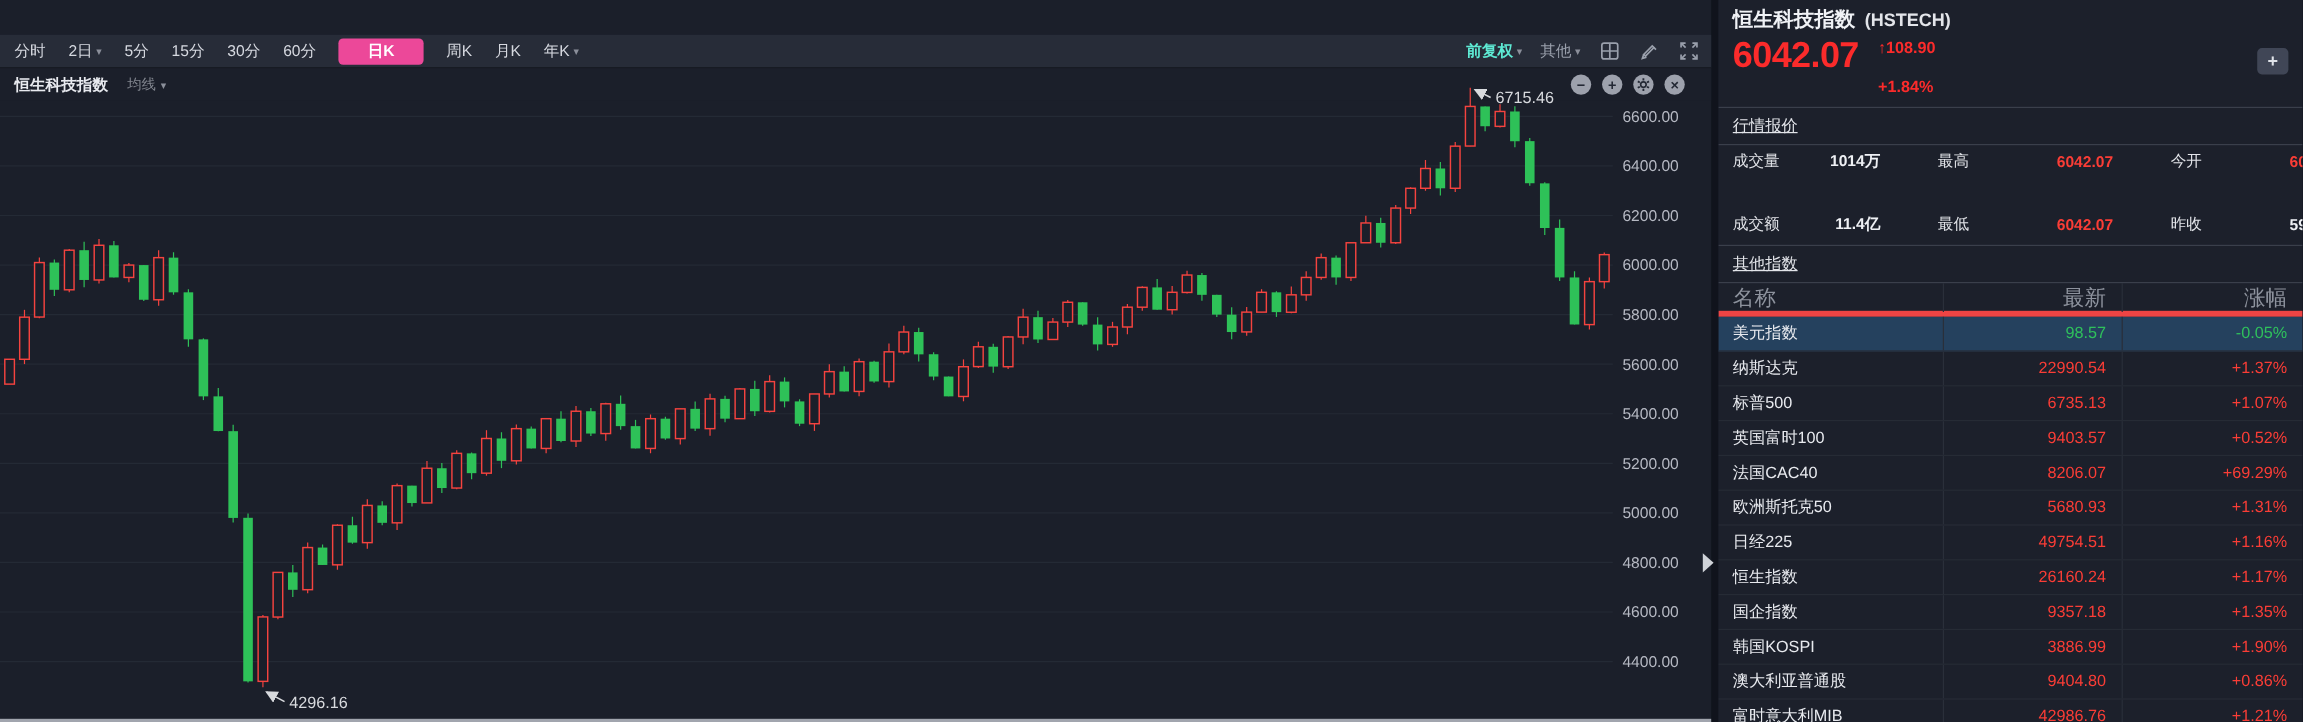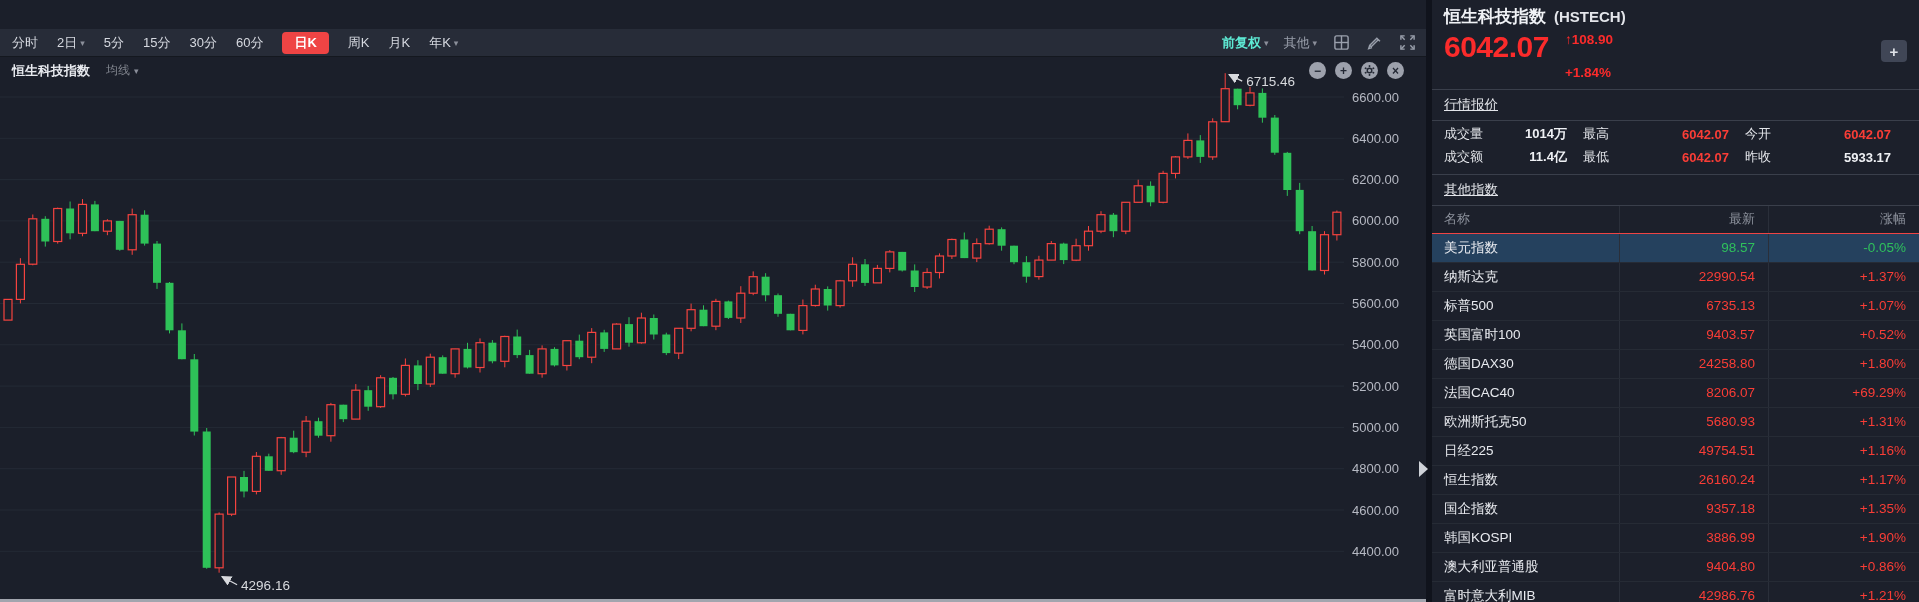--- a/index.html
+++ b/index.html
@@ -5,21 +5,21 @@
   * { margin:0; padding:0; box-sizing:border-box; }
   html,body { background:#10131c; }
   body { font-family:"Liberation Sans","DejaVu Sans",sans-serif; }
   .app { position:relative; width:1919px; height:602px; display:flex; background:#161a23; overflow:hidden; }
 
   
   .chart-region { position:relative; width:1426px; height:602px; background:#1b1f2a; flex:0 0 auto; }
   .toolbar { height:28px; background:#272c38; display:flex; align-items:center; padding:0 10px 0 12px; border-bottom:1px solid #14181f;margin-top:29px; }
   .tb-left { display:flex; align-items:center; gap:19px; }
   .tb-item { color:#d6d9e0; font-size:13px; display:flex; align-items:center; gap:3px; white-space:nowrap; cursor:default; }
-  .tb-item.selected { background:#ef4444; color:#ffffff; padding:2px 12px; border-radius:4px; font-weight:bold; }
+  .tb-item.selected { background:#ec4899; color:#ffffff; padding:2px 24px; border-radius:4px; font-weight:bold; }
   .caret { font-size:9px; color:#8b8f9a; padding-top:1px; }
   .tb-right { margin-left:auto; display:flex; align-items:center; gap:15px; }
   .adjust-label { color:#5eead4; font-weight:bold; }
   .other-label { color:#9aa0ac; }
   .tb-icon { width:18px; height:18px; display:flex; align-items:center; justify-content:center; }
   .tb-icon svg { stroke:#9aa0ac; fill:none; stroke-width:1.5; }
 
   .chart-header { height:27px; display:flex; align-items:center; padding:0 12px; gap:16px; background:#1b1f2a; }
   .ch-title { color:#e8eaef; font-size:13px; font-weight:bold; }
   .ma-label { color:#82868f; font-size:12px; display:flex; align-items:center; gap:4px; }
@@ -41,30 +41,30 @@
   .p-title { font-size:17px; font-weight:bold; color:#f0f2f6; }
   .p-symbol { font-size:15px; color:#e3e5ea;font-weight:bold; }
   .p-price-row { display:flex; gap:16px; margin-top:3px; }
   .p-price { font-size:30px; font-weight:bold; color:#fb2b2b; line-height:1.05; letter-spacing:-0.5px; }
   .p-change { display:flex; flex-direction:column; gap:16px; padding-top:1px; }
   .p-change span { color:#fb2b2b; font-weight:bold; font-size:13.5px; line-height:1.25; }
   .add-btn { position:absolute; right:12px; top:40px; width:26px; height:22px; background:#404656; border-radius:4px; color:#dfe2e8; font-size:15px; font-weight:bold; display:flex; align-items:center; justify-content:center; cursor:default; }
   .sec-divider { height:1px; background:#3a3f4b; }
   .sec-title { height:30px; display:flex; align-items:center; padding:0 12px; color:#e2e4e9; font-size:13.5px;text-decoration:underline; }
 
-  .quote-grid { display:grid; grid-template-columns:30% 35% 35%; padding:3px 12px 6px; row-gap:2px; }
+  .quote-grid { display:grid; grid-template-columns:30% 35% 35%; padding:3px 12px 6px; row-gap:2px;gap:32px; }
   .q-cell { display:flex; justify-content:space-between; align-items:center; height:21px; padding-right:16px; font-size:13px; }
   .q-label { color:#e2e4e9; }
   .q-val { font-weight:bold; }
 
   .c-red { color:#fa3d36; }
   .c-green { color:#2fc05c; }
   .c-white { color:#eef0f4; }
 
-  .tbl-header { height:28px; display:grid; grid-template-columns:38.5% 30.5% 31%; align-items:center; color:#8d929d; font-size:13px; border-bottom:1px solid #ef4444; }
+  .tbl-header { height:28px; display:grid; grid-template-columns:38.5% 30.5% 31%; align-items:center; color:#8d929d; font-size:18px; border-bottom:5px solid #ef4444; }
   .tbl-header .h-name { padding-left:12px; }
   .tbl-header .h-val, .tbl-header .h-chg { text-align:right; padding-right:13px; height:100%; display:flex; align-items:center; justify-content:flex-end; border-left:1px solid #2a2f3a; }
   .t-row { height:29px; display:grid; grid-template-columns:38.5% 30.5% 31%; align-items:stretch; font-size:13.5px; border-bottom:1px solid #262b35; cursor:default; }
   .t-row .cell { display:flex; align-items:center; }
   .t-row .name { color:#e8eaef; padding-left:12px; }
   .t-row .val, .t-row .chg { justify-content:flex-end; padding-right:13px; border-left:1px solid #2a2f3a; }
   .t-row.highlighted { background:#25415e; }
 </style>
 </head>
 <body>
@@ -496,25 +496,20 @@
           <span class="cell name">标普500</span>
           <span class="cell val c-red">6735.13</span>
           <span class="cell chg c-red">+1.07%</span>
         </div>
         <div class="t-row">
           <span class="cell name">英国富时100</span>
           <span class="cell val c-red">9403.57</span>
           <span class="cell chg c-red">+0.52%</span>
         </div>
         <div class="t-row">
-          <span class="cell name">德国DAX30</span>
-          <span class="cell val c-red">24258.80</span>
-          <span class="cell chg c-red">+1.80%</span>
-        </div>
-        <div class="t-row">
           <span class="cell name">法国CAC40</span>
           <span class="cell val c-red">8206.07</span>
           <span class="cell chg c-red">+69.29%</span>
         </div>
         <div class="t-row">
           <span class="cell name">欧洲斯托克50</span>
           <span class="cell val c-red">5680.93</span>
           <span class="cell chg c-red">+1.31%</span>
         </div>
         <div class="t-row">

